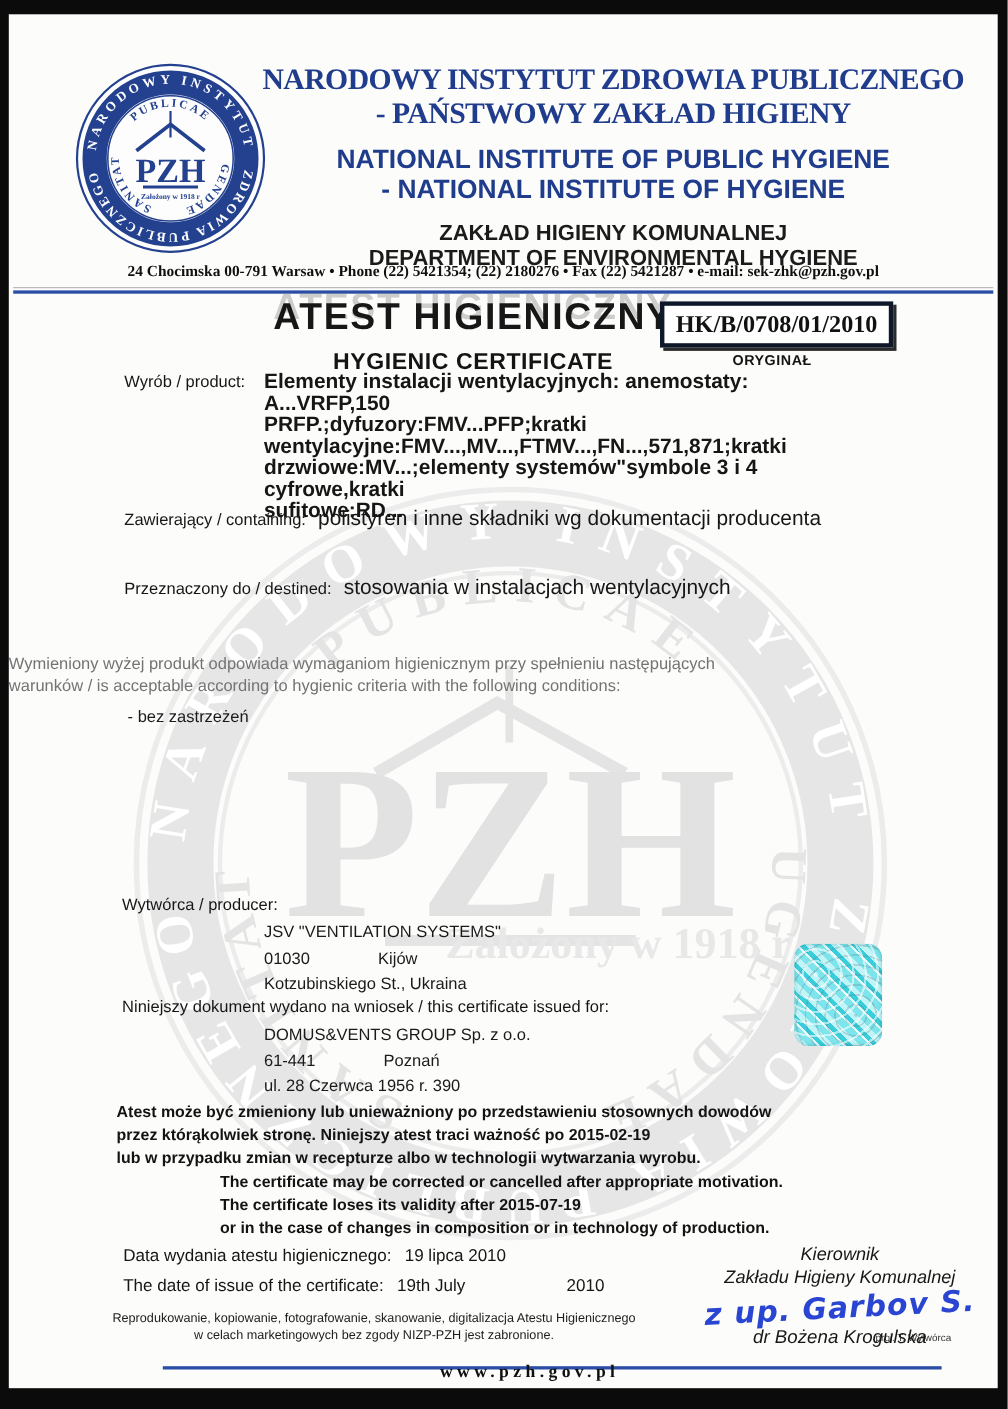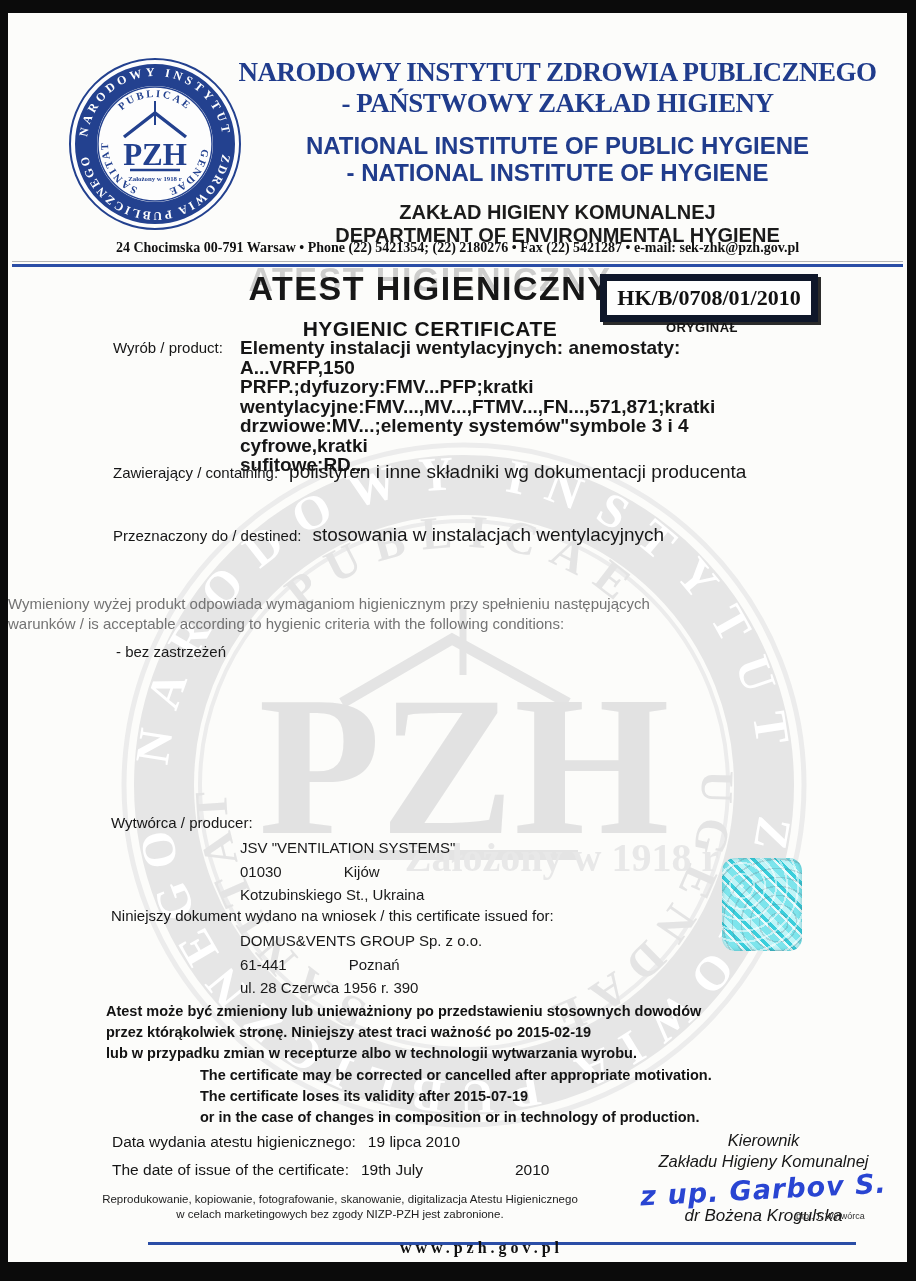--- a/index.html
+++ b/index.html
@@ -22,21 +22,21 @@
   .contact-row{left:0;top:227px;width:100%;text-align:center;
     font-family:"Liberation Serif", serif;font-weight:bold;font-size:14px;color:#101010;}
   .blue-rule{left:4px;top:248px;width:891px;height:2px;border-top:1px solid #b3b3b3;border-bottom:3px solid #2a4da6;}
 
   
   .title-block{left:182px;top:256px;width:480px;text-align:center;}
   .title-pl{font-weight:bold;font-size:34px;letter-spacing:1.5px;color:#171717;
     text-shadow:0 -9px 0 rgba(130,130,130,0.38);}
   .title-en{font-weight:bold;font-size:21px;color:#141414;margin-top:9px;letter-spacing:0.5px;}
   .cert-box{left:592px;top:261px;width:204px;height:34px;background:#fefefe;
-    border:7px solid #0f172a;box-shadow:3px 3px 0 0 #2b2b2b;
+    border:4px solid #0f172a;box-shadow:3px 3px 0 0 #2b2b2b;
     display:flex;align-items:center;justify-content:center;}
   .cert-number{font-family:"Liberation Serif", serif;font-weight:bold;font-size:22px;color:#111;}
   .original{left:592px;top:307px;width:204px;text-align:center;font-weight:bold;font-size:13px;letter-spacing:0.5px;color:#141414;}
 
   
   .lbl{font-size:15px;color:#161616;}
   .val{font-size:19px;color:#161616;}
   .product-label{left:105px;top:326px;}
   .product-value{left:232px;top:325px;width:455px;font-weight:bold;line-height:19.5px;}
   .containing-row{left:105px;top:448px;}

